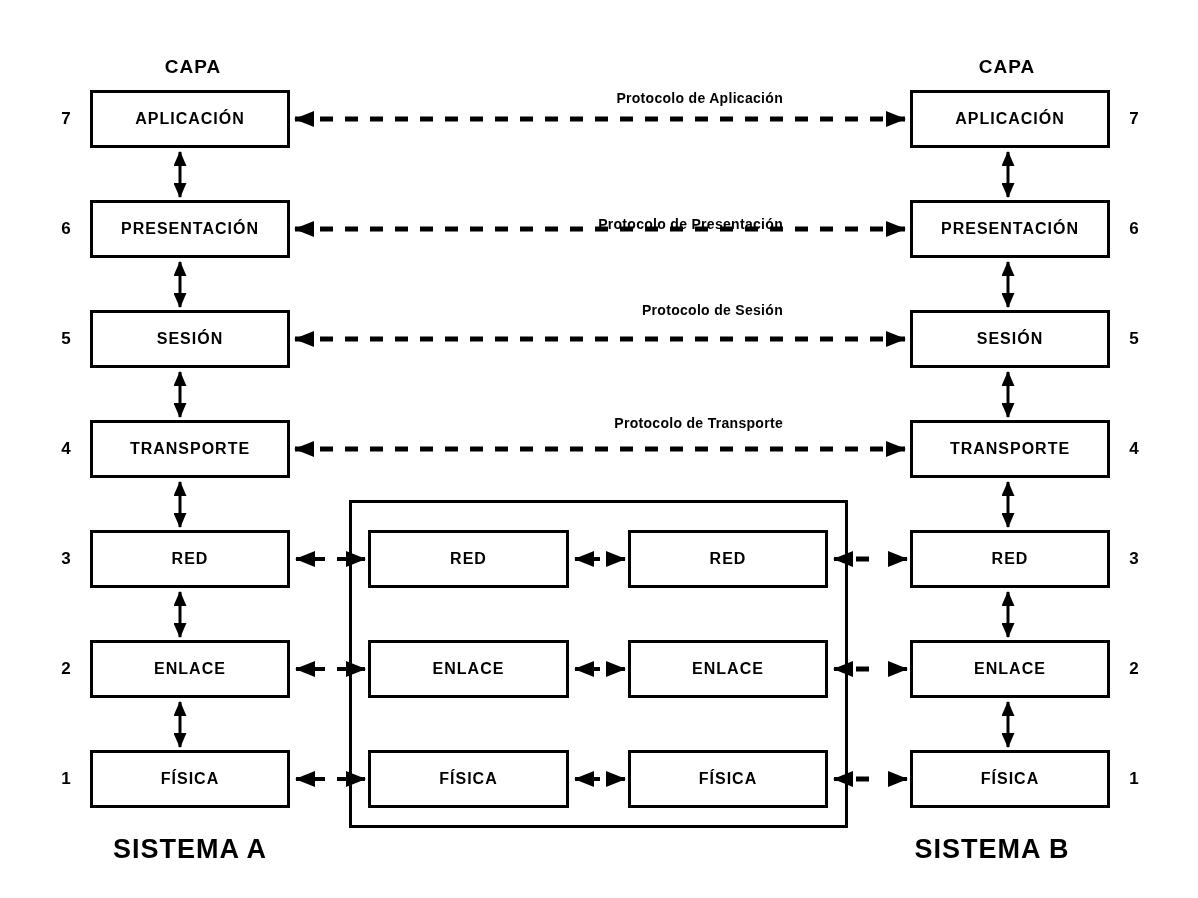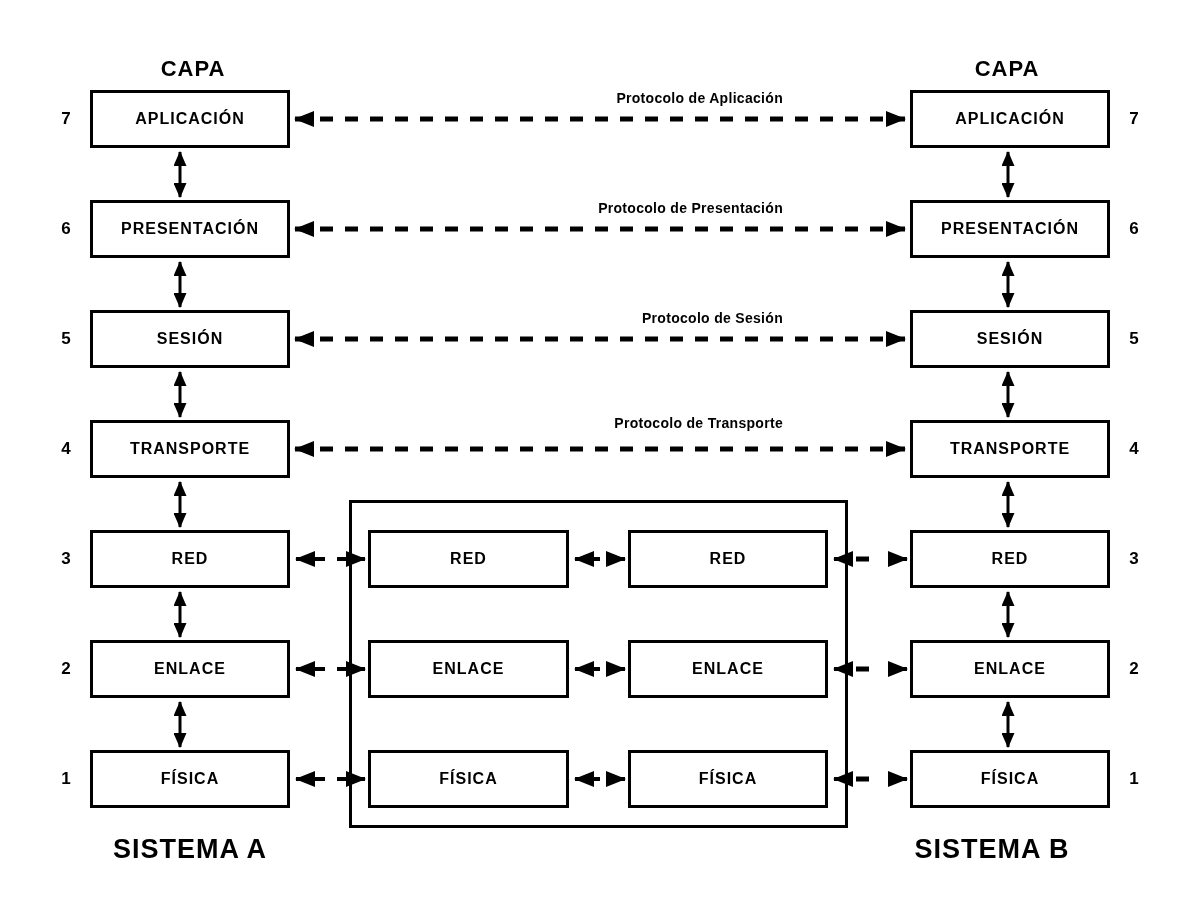--- a/index.html
+++ b/index.html
@@ -4,21 +4,21 @@
 <style>
   html,body{margin:0;padding:0;background:#fff;}
   body{width:1198px;height:898px;position:relative;overflow:hidden;
        font-family:"Liberation Sans", sans-serif;color:#000;}
   .box{position:absolute;width:200px;height:58px;border:3px solid #000;
        box-sizing:border-box;background:#fff;display:flex;align-items:center;
        justify-content:center;font-weight:bold;font-size:16px;letter-spacing:1px;}
   .subnet-frame{position:absolute;left:349px;top:500px;width:499px;height:328px;
        border:3px solid #000;box-sizing:border-box;background:#fff;}
   .capa{position:absolute;width:200px;text-align:center;font-weight:bold;
-       font-size:22px;letter-spacing:1px;top:56px;}
+       font-size:19px;letter-spacing:1px;top:56px;}
   .sysname{position:absolute;width:300px;text-align:center;font-weight:bold;
        font-size:27px;letter-spacing:1px;top:834px;}
   .lnum{position:absolute;width:52px;text-align:center;font-weight:bold;
        font-size:17px;height:22px;line-height:22px;}
   .proto{position:absolute;left:383px;width:400px;text-align:right;
        font-weight:bold;font-size:14px;letter-spacing:0.3px;height:20px;}
   svg.arrows{position:absolute;left:0;top:0;pointer-events:none;}
   svg.arrows line{stroke:#000;}
   svg.arrows polygon{fill:#000;}
 </style>
@@ -62,22 +62,22 @@
 
 <div class="subnet-frame"></div>
 <div class="box" style="left:368px;top:530px;width:201px">RED</div>
 <div class="box" style="left:368px;top:640px;width:201px">ENLACE</div>
 <div class="box" style="left:368px;top:750px;width:201px">FÍSICA</div>
 <div class="box" style="left:628px;top:530px">RED</div>
 <div class="box" style="left:628px;top:640px">ENLACE</div>
 <div class="box" style="left:628px;top:750px">FÍSICA</div>
 
 <div class="proto" style="top:90px">Protocolo de Aplicación</div>
-<div class="proto" style="top:200px">Protocolo de Presentación</div>
-<div class="proto" style="top:310px">Protocolo de Sesión</div>
+<div class="proto" style="top:216px">Protocolo de Presentación</div>
+<div class="proto" style="top:302px">Protocolo de Sesión</div>
 <div class="proto" style="top:415px">Protocolo de Transporte</div>
 
 <div class="sysname" style="left:40px">SISTEMA A</div>
 <div class="sysname" style="left:842px">SISTEMA B</div>
 
 <svg class="arrows" width="1198" height="898" viewBox="0 0 1198 898">
   <defs>
     <marker id="hR" markerUnits="userSpaceOnUse" markerWidth="20" markerHeight="16" refX="19" refY="8" orient="0">
       <polygon points="0,0 20,8 0,16"></polygon>
     </marker>

